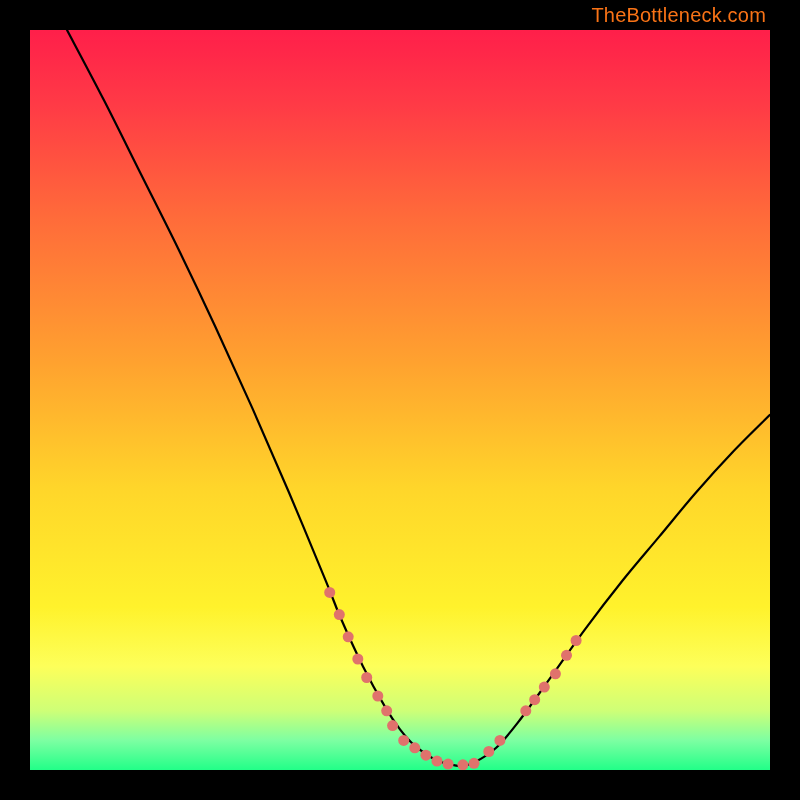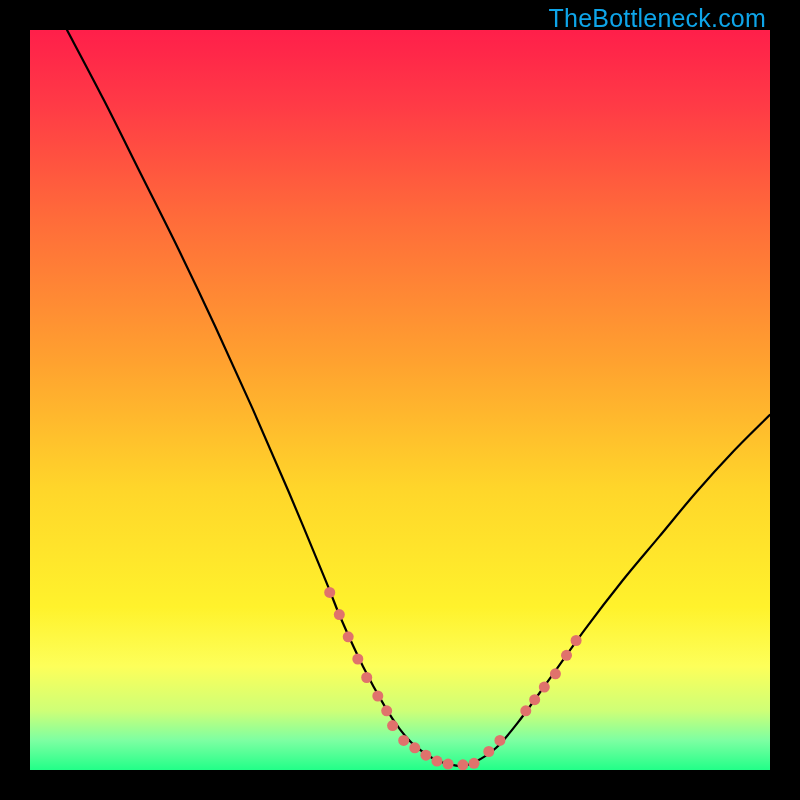--- a/index.html
+++ b/index.html
@@ -33,22 +33,22 @@
       #fdff5a 86%,
       #ceff77 92%,
       #7dffa2 96%,
       #22ff88 100%
     );
   }
   .watermark {
     position: absolute;
     top: 4px;
     right: 34px;
-    color: #0ea5e9;
-    font-size: 25px;
+    color: #f97316;
+    font-size: 20px;
     font-weight: 500;
     letter-spacing: 0.2px;
     user-select: none;
   }
   svg {
     position: absolute;
     left: 0;
     top: 0;
   }
 </style>

